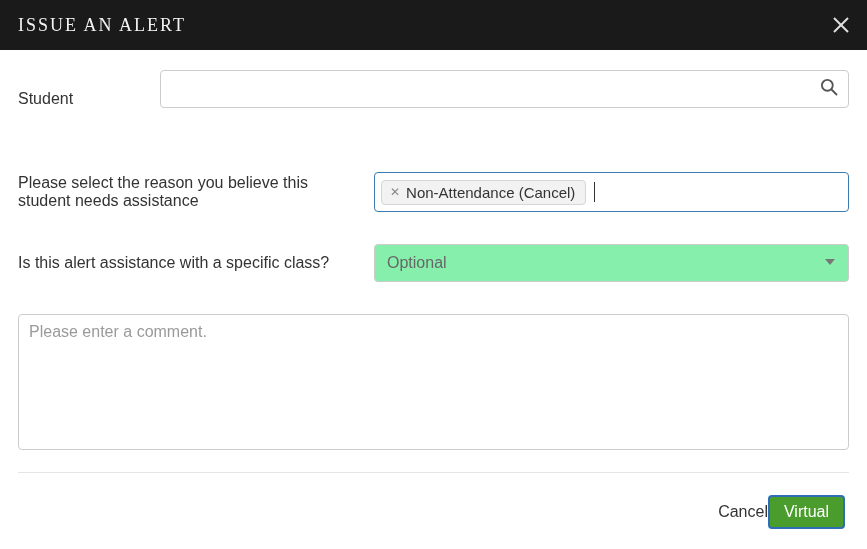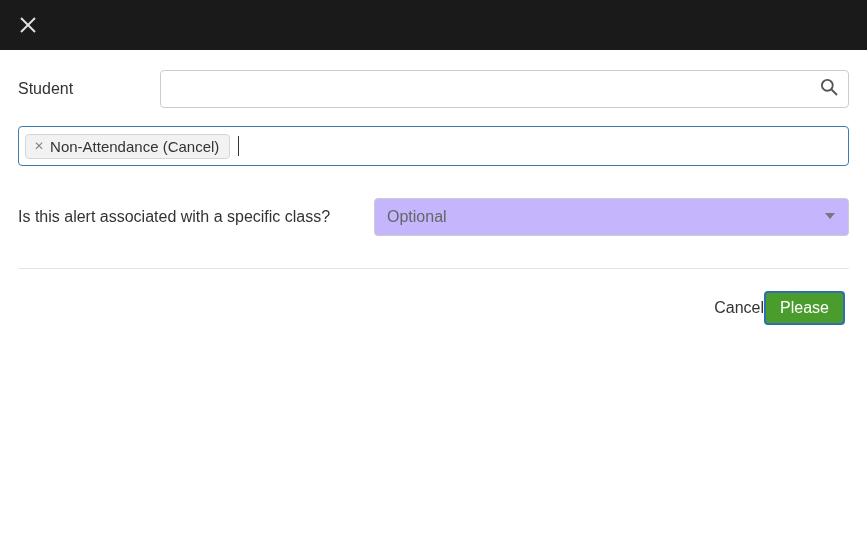--- a/index.html
+++ b/index.html
@@ -35,22 +35,22 @@
   }
   .close-x svg { display: block; }
 
   .modal-body {
     padding: 20px 18px 18px 18px;
   }
 
   
   .row-student {
     display: flex;
-    align-items: center;
-    margin-bottom: 18px;
+    align-items: flex-end;
+    margin-bottom: 64px;
   }
   .row-student .label {
     width: 142px;
     flex-shrink: 0;
   }
   .student-search-wrap {
     position: relative;
     flex: 1;
   }
   .student-search {
@@ -126,21 +126,21 @@
   .row-class .label {
     width: 356px;
     flex-shrink: 0;
     padding-right: 20px;
   }
   .class-select {
     flex: 1;
     height: 38px;
     border: 1px solid #ccc;
     border-radius: 4px;
-    background: #c4b5fd;
+    background: #86efac;
     display: flex;
     align-items: center;
     justify-content: space-between;
     padding: 0 12px;
     cursor: pointer;
     color: #666;
   }
   .chevron-down {
     color: #777;
   }
@@ -189,20 +189,21 @@
     font-size: 16px;
     cursor: pointer;
   }
 </style>
 </head>
 <body>
 
 <div class="modal">
 
   <div class="modal-header">
+    <span class="modal-title">ISSUE AN ALERT</span>
     <span class="close-x">
       <svg width="20" height="20" viewBox="0 0 20 20">
         <line x1="3" y1="3" x2="17" y2="17" stroke="currentColor" stroke-width="2"></line>
         <line x1="17" y1="3" x2="3" y2="17" stroke="currentColor" stroke-width="2"></line>
       </svg>
     </span>
   </div>
 
   <div class="modal-body">
 
@@ -213,45 +214,47 @@
         <span class="search-icon">
           <svg width="20" height="20" viewBox="0 0 24 24">
             <circle cx="10" cy="10" r="6.5" fill="none" stroke="currentColor" stroke-width="2.2"></circle>
             <line x1="15" y1="15" x2="21" y2="21" stroke="currentColor" stroke-width="2.2" stroke-linecap="round"></line>
           </svg>
         </span>
       </div>
     </div>
 
     <div class="row-reason">
+      <span class="label">Please select the reason you believe this student needs assistance</span>
       <div class="reason-box">
         <span class="tag">
           <span class="tag-x">✕</span>
           <span>Non-Attendance (Cancel)</span>
         </span>
         <span class="reason-caret"></span>
       </div>
     </div>
 
     <div class="row-class">
-      <span class="label">Is this alert associated with a specific class?</span>
+      <span class="label">Is this alert assistance with a specific class?</span>
       <div class="class-select">
         <span>Optional</span>
         <span class="chevron-down">
           <svg width="12" height="12" viewBox="0 0 12 12">
             <polygon points="1,3 11,3 6,9" fill="currentColor"></polygon>
           </svg>
         </span>
       </div>
     </div>
 
     <div class="row-comments">
+      <textarea class="comments-ta" placeholder="Please enter a comment." style=""></textarea>
     </div>
 
     <hr class="divider">
 
     <div class="footer">
       <span class="cancel-link">Cancel</span>
-      <button class="submit-btn">Please</button>
+      <button class="submit-btn">Virtual</button>
     </div>
 
   </div>
 </div>
 
 </body></html>

